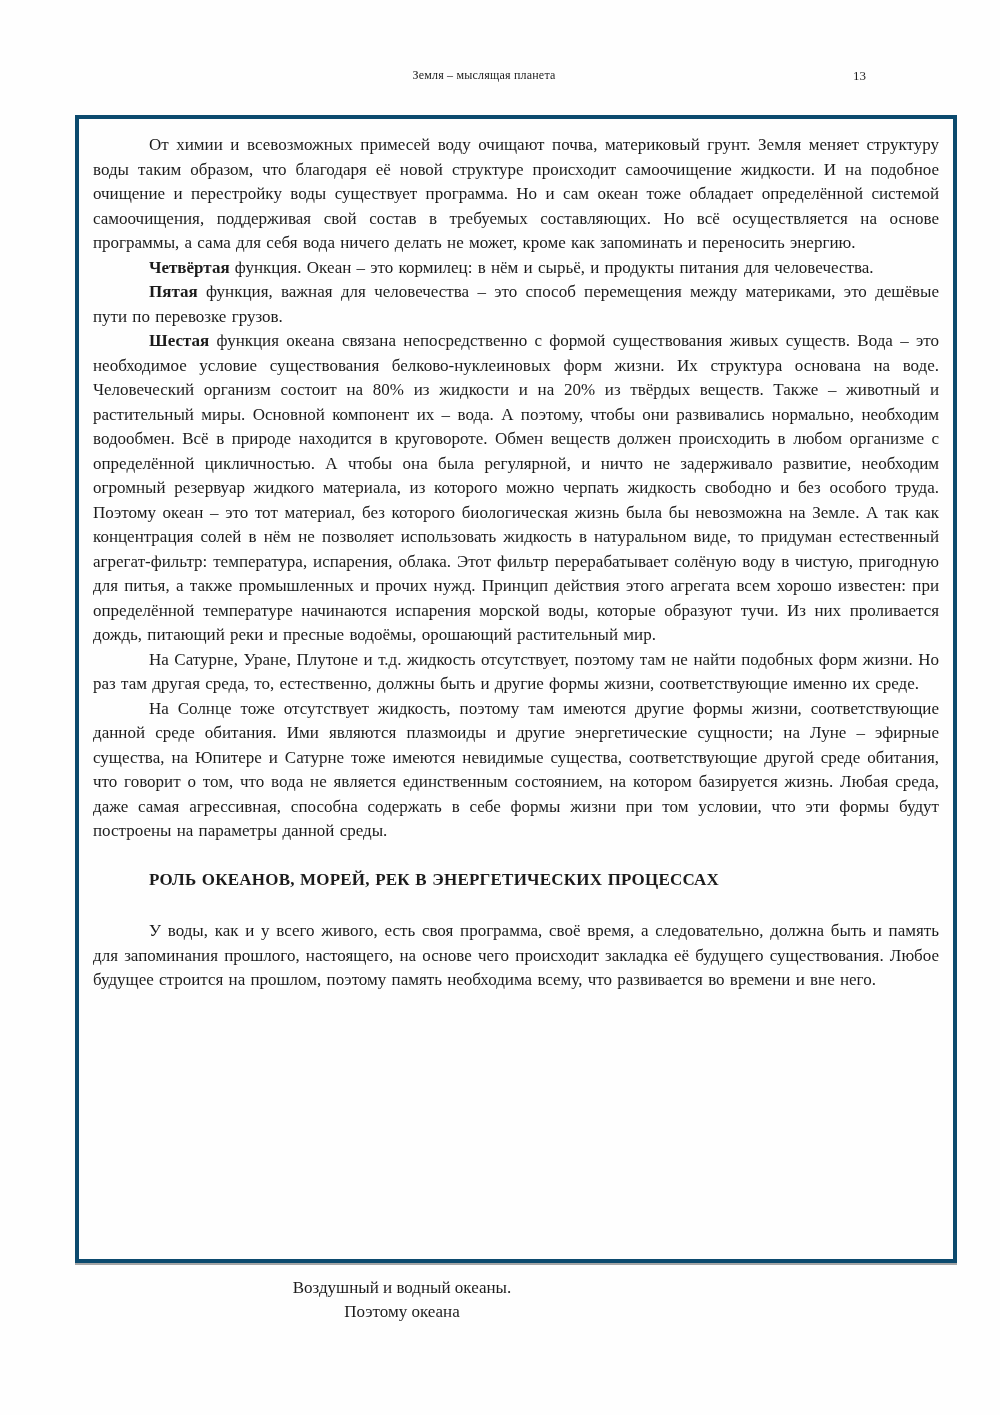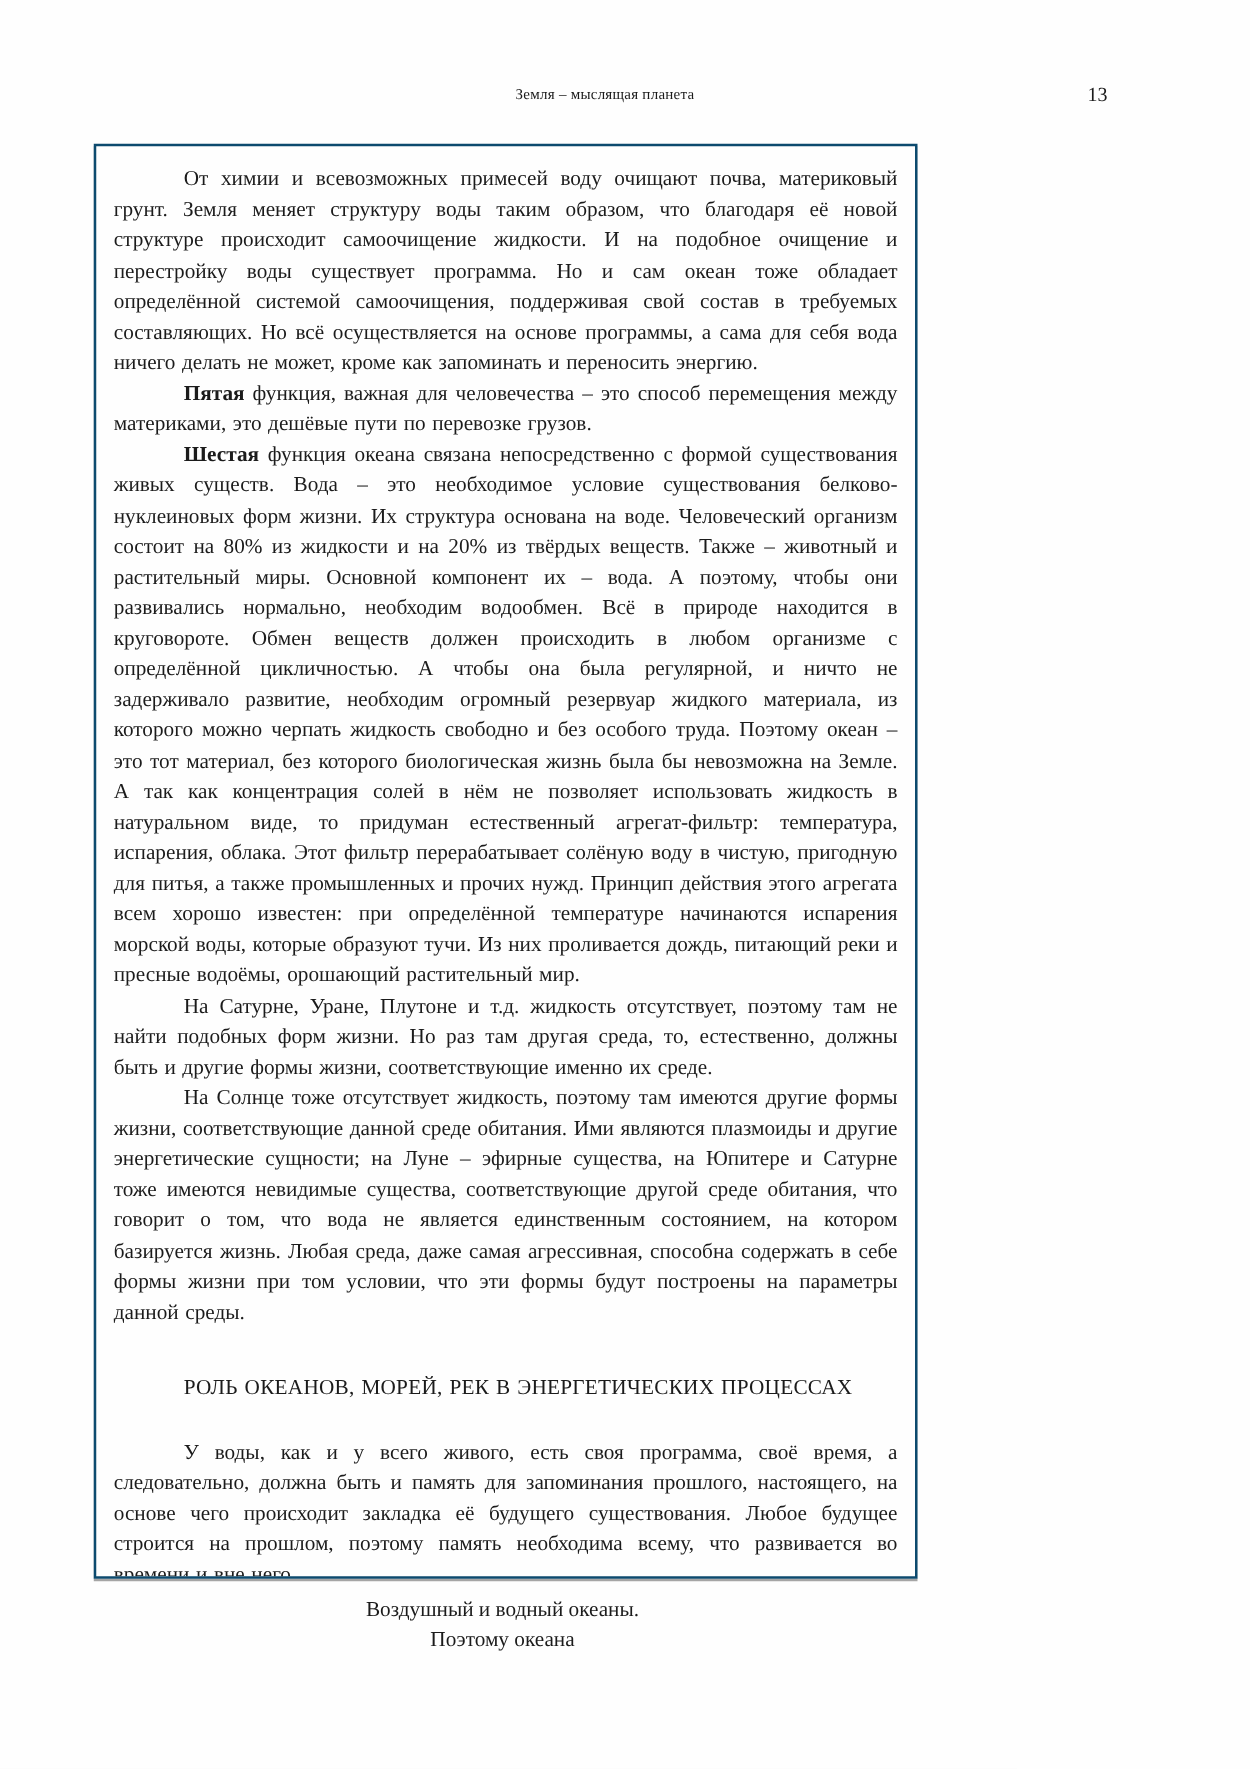--- a/index.html
+++ b/index.html
@@ -18,49 +18,49 @@
     top: 68px;
     left: 75px;
     width: 818px;
     text-align: center;
     font-size: 12px;
     letter-spacing: 0.2px;
   }
   .page-number {
     position: absolute;
     top: 68px;
-    right: 114px;
-    font-size: 16px;
+    right: 134px;
+    font-size: 13px;
   }
   .content-box {
     position: absolute;
     top: 115px;
     left: 75px;
-    width: 659px;
+    width: 882px;
     height: 1148px;
-    border: 2px solid #0c4a6e;
+    border: 4px solid #0c4a6e;
     box-shadow: 0 2px 0 rgba(0,0,0,0.35);
     padding: 14px 14px 0 14px;
     background: #fefefe;
     overflow: hidden;
   }
   .content-box p {
     font-size: 17px;
     line-height: 24.5px;
     text-align: justify;
     text-indent: 56px;
     word-spacing: 1px;
   }
   .content-box p b { font-weight: bold; }
   .section-heading {
     font-size: 17px;
-    font-weight: normal;
+    font-weight: bold;
     text-align: center;
     text-indent: 0;
-    margin-top: 36px;
+    margin-top: 24px;
     margin-bottom: 27px;
     word-spacing: 3px;
     letter-spacing: 0.2px;
   }
   .page-footer {
     position: absolute;
     top: 1276px;
     left: 0;
     width: 804px;
     text-align: center;
@@ -70,20 +70,21 @@
 </style>
 </head>
 <body>
 
 <div class="page-header">Земля – мыслящая планета</div>
 
 <div class="page-number">13</div>
 
 <div class="content-box">
     <p>От химии и всевозможных примесей воду очищают почва, материковый грунт. Земля меняет структуру воды таким образом, что благодаря её новой структуре происходит самоочищение жидкости. И на подобное очищение и перестройку воды существует программа. Но и сам океан тоже обладает определённой системой самоочищения, поддерживая свой состав в требуемых составляющих. Но всё осуществляется на основе программы, а сама для себя вода ничего делать не может, кроме как запоминать и переносить энергию.</p>
+    <p><b>Четвёртая</b> функция. Океан – это кормилец: в нём и сырьё, и продукты питания для человечества.</p>
     <p><b>Пятая</b> функция, важная для человечества – это способ перемещения между материками, это дешёвые пути по перевозке грузов.</p>
     <p><b>Шестая</b> функция океана связана непосредственно с формой существования живых существ. Вода – это необходимое условие существования белково-нуклеиновых форм жизни. Их структура основана на воде. Человеческий организм состоит на 80% из жидкости и на 20% из твёрдых веществ. Также – животный и растительный миры. Основной компонент их – вода. А поэтому, чтобы они развивались нормально, необходим водообмен. Всё в природе находится в круговороте. Обмен веществ должен происходить в любом организме с определённой цикличностью. А чтобы она была регулярной, и ничто не задерживало развитие, необходим огромный резервуар жидкого материала, из которого можно черпать жидкость свободно и без особого труда. Поэтому океан – это тот материал, без которого биологическая жизнь была бы невозможна на Земле. А так как концентрация солей в нём не позволяет использовать жидкость в натуральном виде, то придуман естественный агрегат-фильтр: температура, испарения, облака. Этот фильтр перерабатывает солёную воду в чистую, пригодную для питья, а также промышленных и прочих нужд. Принцип действия этого агрегата всем хорошо известен: при определённой температуре начинаются испарения морской воды, которые образуют тучи. Из них проливается дождь, питающий реки и пресные водоёмы, орошающий растительный мир.</p>
     <p>На Сатурне, Уране, Плутоне и т.д. жидкость отсутствует, поэтому там не найти подобных форм жизни. Но раз там другая среда, то, естественно, должны быть и другие формы жизни, соответствующие именно их среде.</p>
     <p>На Солнце тоже отсутствует жидкость, поэтому там имеются другие формы жизни, соответствующие данной среде обитания. Ими являются плазмоиды и другие энергетические сущности; на Луне – эфирные существа, на Юпитере и Сатурне тоже имеются невидимые существа, соответствующие другой среде обитания, что говорит о том, что вода не является единственным состоянием, на котором базируется жизнь. Любая среда, даже самая агрессивная, способна содержать в себе формы жизни при том условии, что эти формы будут построены на параметры данной среды.</p>
     <p class="section-heading">РОЛЬ ОКЕАНОВ, МОРЕЙ, РЕК В ЭНЕРГЕТИЧЕСКИХ ПРОЦЕССАХ</p>
     <p>У воды, как и у всего живого, есть своя программа, своё время, а следовательно, должна быть и память для запоминания прошлого, настоящего, на основе чего происходит закладка её будущего существования. Любое будущее строится на прошлом, поэтому память необходима всему, что развивается во времени и вне него.</p>
   </div>
 
 <div class="page-footer">
   <div>Воздушный и водный океаны.</div>

